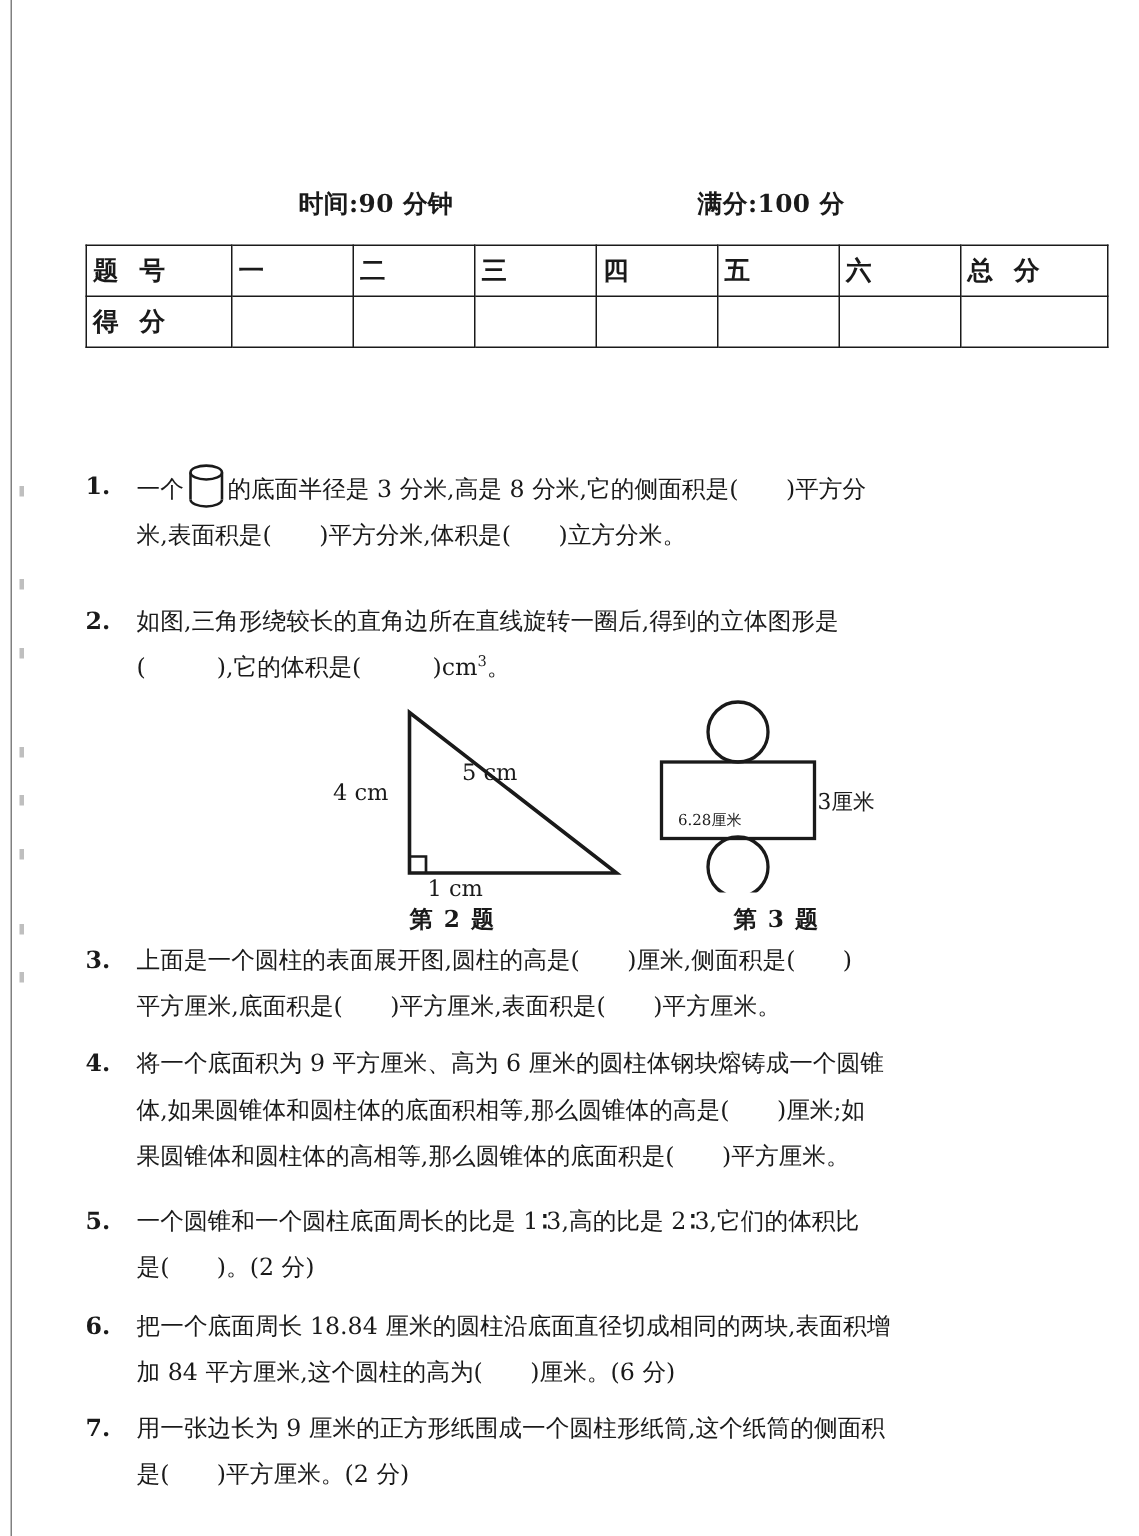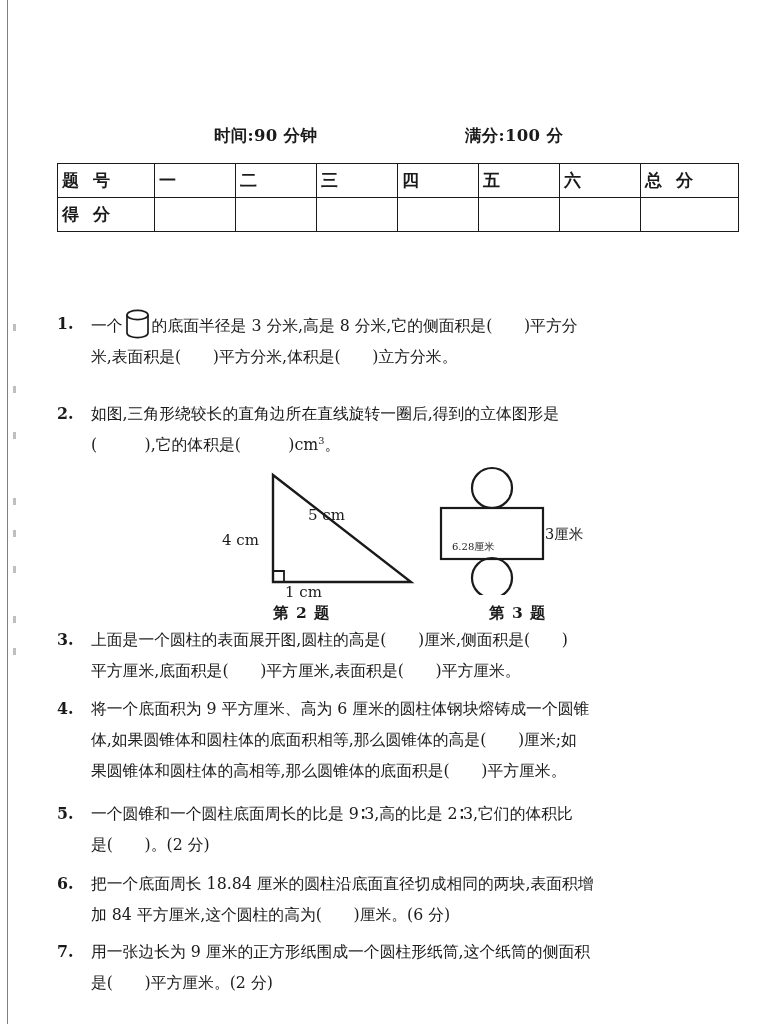--- a/index.html
+++ b/index.html
@@ -51,21 +51,20 @@
     height: 28px;
     font-size: 16.5px;
     font-weight: 700;
     letter-spacing: .3px;
   }
   .exam-head .time {
     position: absolute;
     left: 142px;
     top: 0;
     white-space: nowrap;
-    margin-left: 15px;
   }
   .exam-head .total {
     position: absolute;
     left: 408px;
     top: 0;
     white-space: nowrap;
   }
 
   
   .score-table {
@@ -237,21 +236,21 @@
       <span class="line"><span>(　　　),它的体积是(　　　)cm</span><sup class="cube">3</sup><span>。</span></span>
     </span>
   </div>
 
   <div class="figures">
 
     <svg width="230" height="130" style="position:absolute;left:215px;top:2px">
       <path d="M58 10 L58 117 L196 117 Z" fill="none" stroke="#1a1a1a" stroke-width="2.4"></path>
       <path d="M58 106 L69 106 L69 117" fill="none" stroke="#1a1a1a" stroke-width="1.8"></path>
     </svg>
-    <span class="fig-label" style="left:222px;top:68px">4 cm</span>
+    <span class="fig-label" style="left:222px;top:56px">4 cm</span>
     <span class="fig-label" style="left:308px;top:43px">5 cm</span>
     <span class="fig-label" style="left:285px;top:120px">1 cm</span>
     <span class="fig-cap" style="left:262px;top:140px">第 2 题</span>
 
     <svg width="180" height="130" style="position:absolute;left:432px;top:2px">
       <circle cx="60" cy="23" r="20" fill="none" stroke="#1a1a1a" stroke-width="2.2"></circle>
       <rect x="9" y="43" width="102" height="51" fill="none" stroke="#1a1a1a" stroke-width="2.2"></rect>
       <circle cx="60" cy="113" r="20" fill="none" stroke="#1a1a1a" stroke-width="2.2"></circle>
     </svg>
     <span class="fig-label" style="left:452px;top:77px;font-size:10px">6.28厘米</span>
@@ -272,21 +271,21 @@
     <span class="body">
       <span class="line">将一个底面积为 9 平方厘米、高为 6 厘米的圆柱体钢块熔铸成一个圆锥</span>
       <span class="line">体,如果圆锥体和圆柱体的底面积相等,那么圆锥体的高是(　　)厘米;如</span>
       <span class="line">果圆锥体和圆柱体的高相等,那么圆锥体的底面积是(　　)平方厘米。</span>
     </span>
   </div>
 
   <div class="q" style="top:798px">
     <span class="num">5.</span>
     <span class="body">
-      <span class="line">一个圆锥和一个圆柱底面周长的比是 9∶3,高的比是 2∶3,它们的体积比</span>
+      <span class="line">一个圆锥和一个圆柱底面周长的比是 1∶3,高的比是 2∶3,它们的体积比</span>
       <span class="line">是(　　)。(2 分)</span>
     </span>
   </div>
 
   <div class="q" style="top:868px">
     <span class="num">6.</span>
     <span class="body">
       <span class="line">把一个底面周长 18.84 厘米的圆柱沿底面直径切成相同的两块,表面积增</span>
       <span class="line">加 84 平方厘米,这个圆柱的高为(　　)厘米。(6 分)</span>
     </span>

